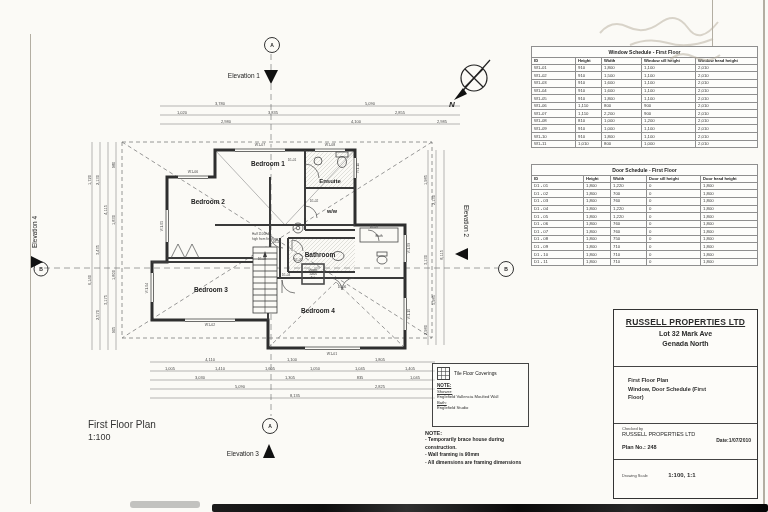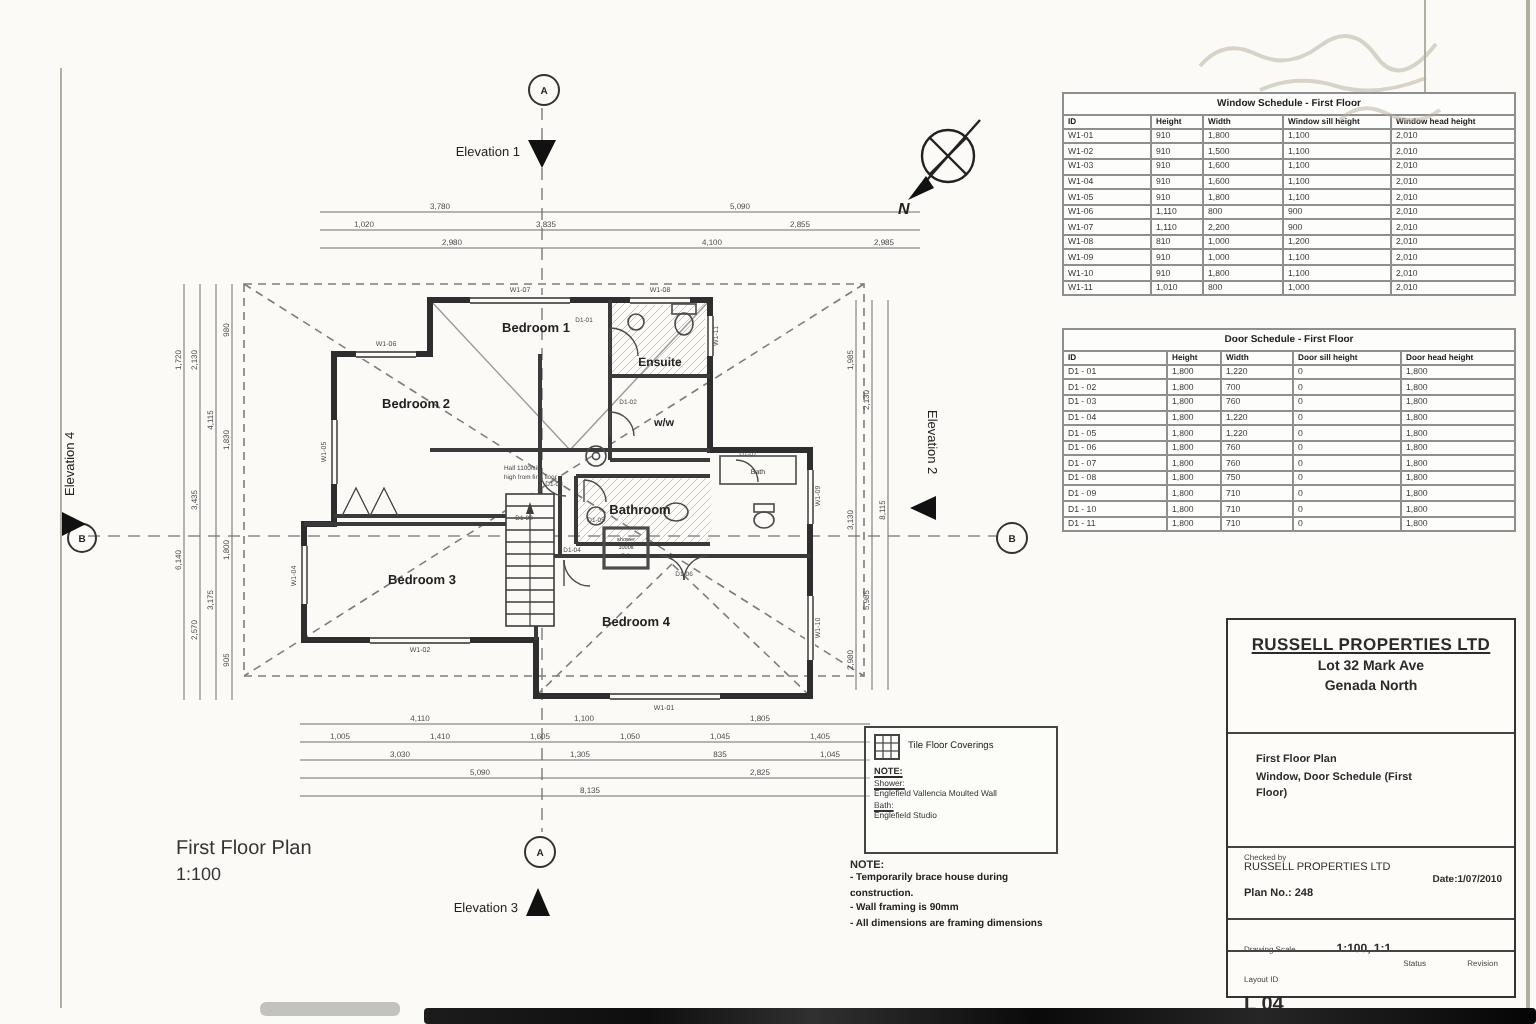--- a/index.html
+++ b/index.html
@@ -580,26 +580,20 @@
       </div>
       <div style="font-size:5.5px;font-weight:700;margin-top:1px;">
         <span>Plan No.:</span>
         <span>248</span>
       </div>
     </div>
     <div class="sec" style="height:16px;padding:3px 0 0 8px;box-sizing:border-box;">
       <span class="tb-small">Drawing Scale</span>
       <span class="tb-val" style="margin-left:16px;font-size:6px;">1:100, 1:1</span>
     </div>
-    <div class="sec" style="height:28px;padding:2px 0 0 8px;box-sizing:border-box;">
-      <span class="tb-small">Layout ID</span>
-      <span class="tb-small" style="position:absolute;right:44px;top:3px;">Status</span>
-      <span class="tb-small" style="position:absolute;right:8px;top:3px;">Revision</span>
-      <div style="font-size:10px;font-weight:700;margin-top:1px;">L 04</div>
-    </div>
   </div>
 
   <svg class="abs" style="left:575px;top:5px;" width="190" height="85">
     <g fill="none" stroke="#b7ae9d" stroke-width="2" opacity="0.5">
       <path d="M25,28 q12,-14 28,-6 t32,-4 t28,5 t30,-6"></path>
       <path d="M55,40 q18,-8 38,-2 t45,-4"></path>
       <path d="M95,55 q10,-10 24,-3 t26,-2"></path>
     </g>
   </svg>
   <div class="abs edgeline" style="left:30px;top:34px;width:1px;height:470px;"></div>

